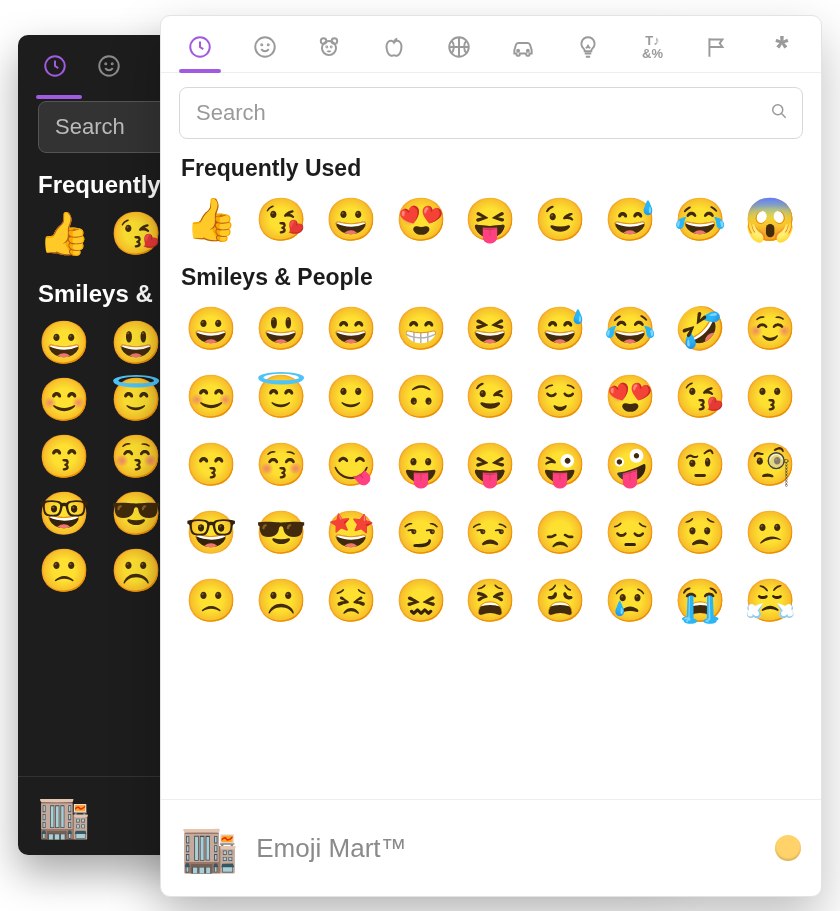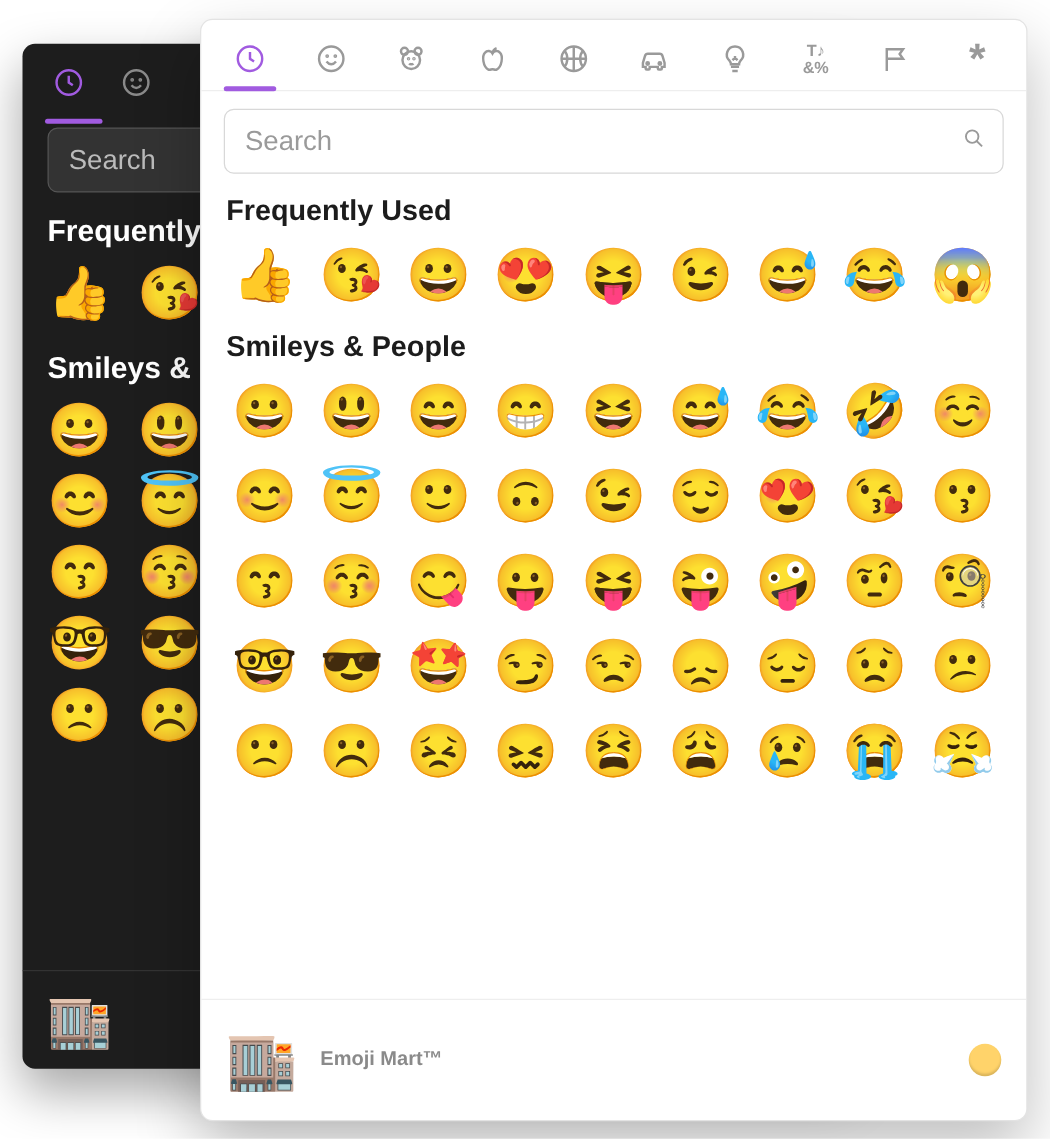--- a/index.html
+++ b/index.html
@@ -169,23 +169,22 @@
   .picker-light .footer {
     border-top: 1px solid #eee;
     display: flex;
     align-items: center;
     padding: 10px 20px;
     gap: 18px;
     height: 76px;
   }
   .picker-light .footer .preview { font-size: 46px; }
   .picker-light .footer .label {
-    font-size: 16px;
+    font-size: 26px;
     color: #8a8a8a;
-    font-weight: bold;
   }
   .picker-light .footer .spacer { flex: 1; }
   .picker-light .footer .skin {
     width: 26px; height: 26px;
     border-radius: 50%;
     background: #ffd36a;
     box-shadow: inset 0 -2px 2px rgba(0,0,0,.15);
     cursor: pointer;
   }
 

